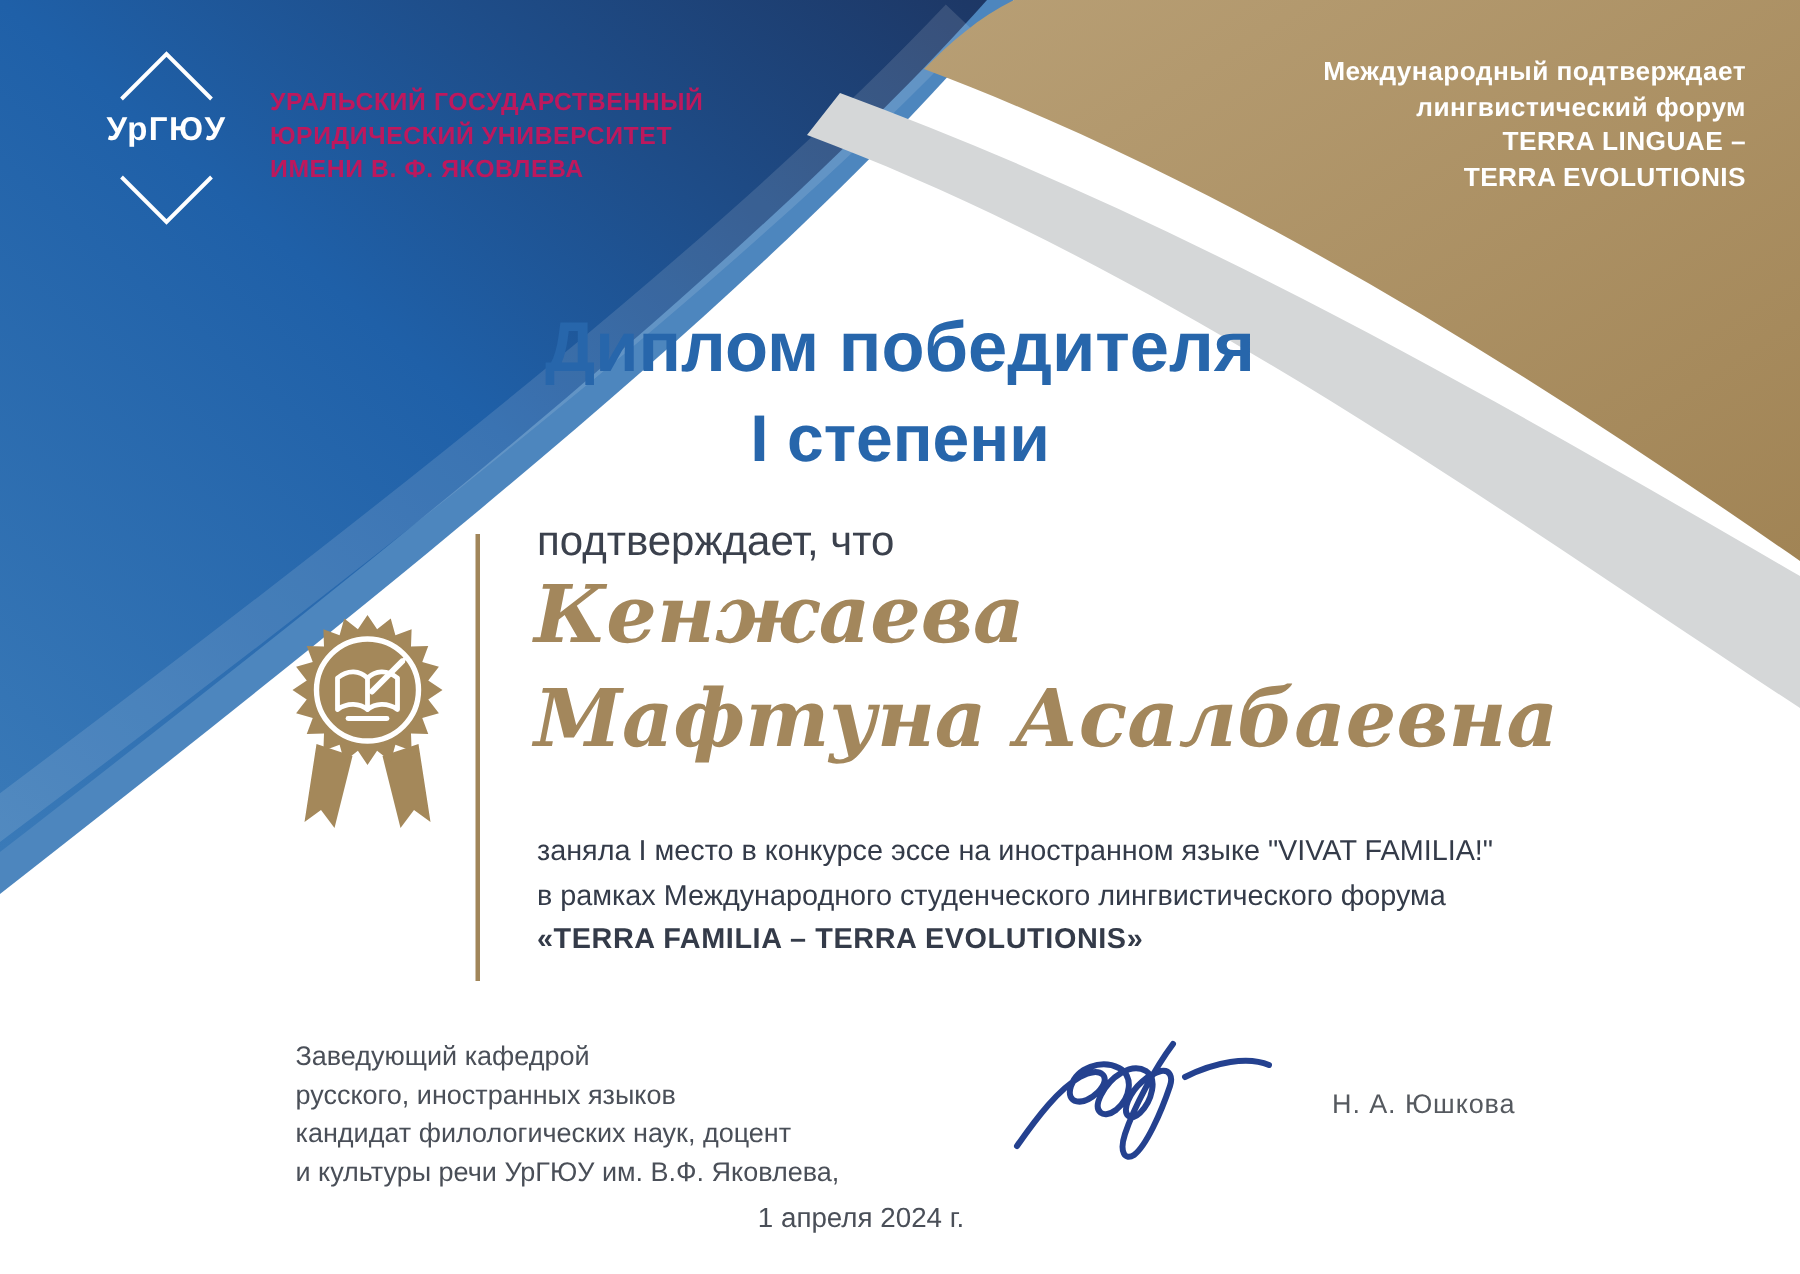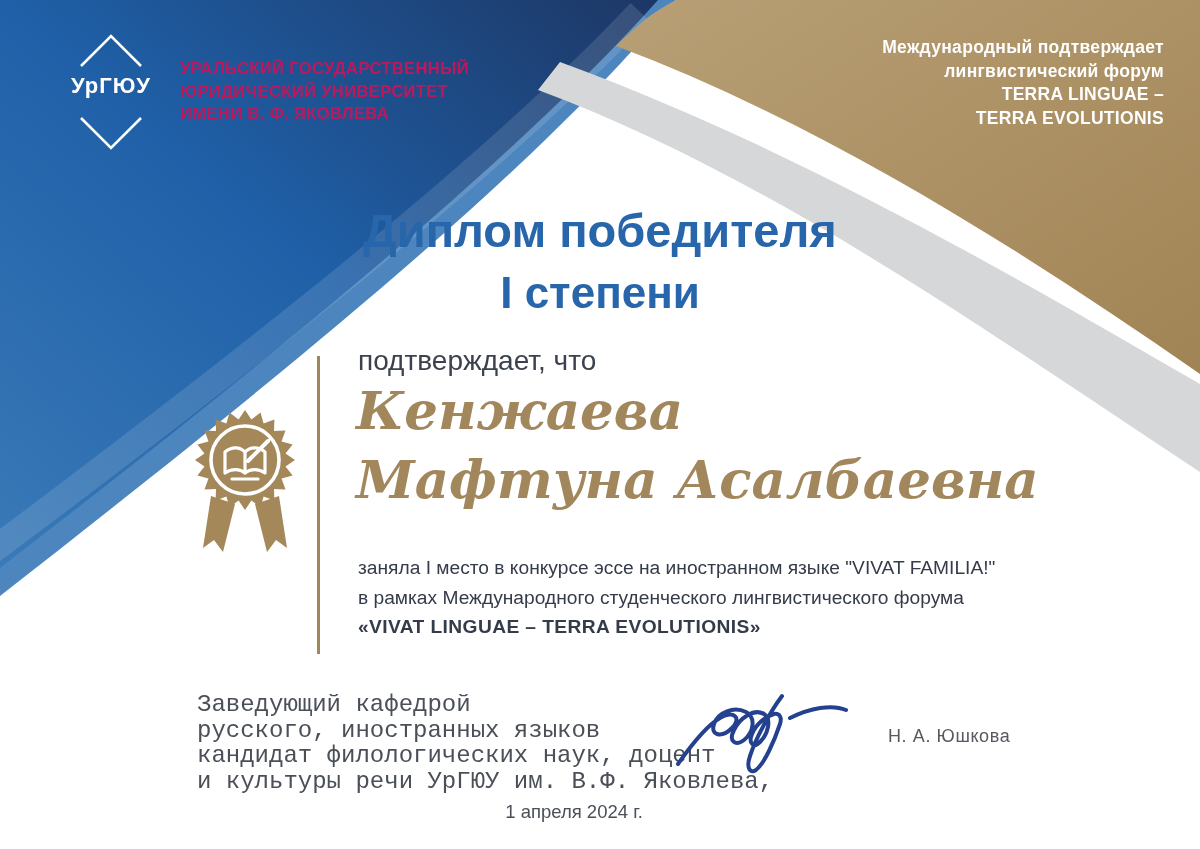--- a/index.html
+++ b/index.html
@@ -40,21 +40,21 @@
   .divider{left:317px;top:356px;width:3px;height:298px;background:#a1865a;}
 
   .medal{left:180px;top:395px;}
 
   .achievement{
     left:358px;top:553px;font-size:19.2px;line-height:29.6px;
     color:#343b49;font-weight:500;
   }
   .achievement .bold-line{font-weight:700;letter-spacing:0.4px;}
 
-  .signatory{left:197px;top:692px;font-size:24px;line-height:25.6px;color:#4a4f58;font-family:Liberation Mono, monospace;}
+  .signatory{left:197px;top:692px;font-size:18px;line-height:25.6px;color:#4a4f58;}
   .signature{left:668px;top:678px;}
   .sign-name{left:888px;top:726px;font-size:18px;color:#55595f;letter-spacing:0.6px;}
   .date{left:0;width:1148px;top:801px;text-align:center;font-size:18.5px;color:#4a4f58;}
 </style>
 </head>
 <body>
 
 <div class="certificate">
 
   <svg class="bg" width="1200" height="849" viewBox="0 0 1200 849" aria-hidden="true">
@@ -123,21 +123,21 @@
       <path stroke-width="3.2" d="M0,-8 L0,13"></path>
       <path stroke-width="3.2" d="M-13,19 L13,19"></path>
       <path stroke-width="4" d="M3,1 L23,-19"></path>
       <path stroke-width="2.4" d="M23,-19 l3,-3"></path>
     </g>
   </svg>
 
   <div class="layer achievement">
     <div>заняла I место в конкурсе эссе на иностранном языке "VIVAT FAMILIA!"</div>
     <div>в рамках Международного студенческого лингвистического форума</div>
-    <div class="bold-line">«VIVAT LINGUAE – TERRA EVOLUTIONIS»</div>
+    <div class="bold-line">«TERRA FAMILIA – TERRA EVOLUTIONIS»</div>
   </div>
 
   <div class="layer signatory">
     <div>Заведующий кафедрой</div>
     <div>русского, иностранных языков</div>
     <div>кандидат филологических наук, доцент</div>
     <div>и культуры речи УрГЮУ им. В.Ф. Яковлева,</div>
   </div>
 
   <svg class="layer signature" width="180" height="100" viewBox="0 0 180 100" aria-hidden="true">

